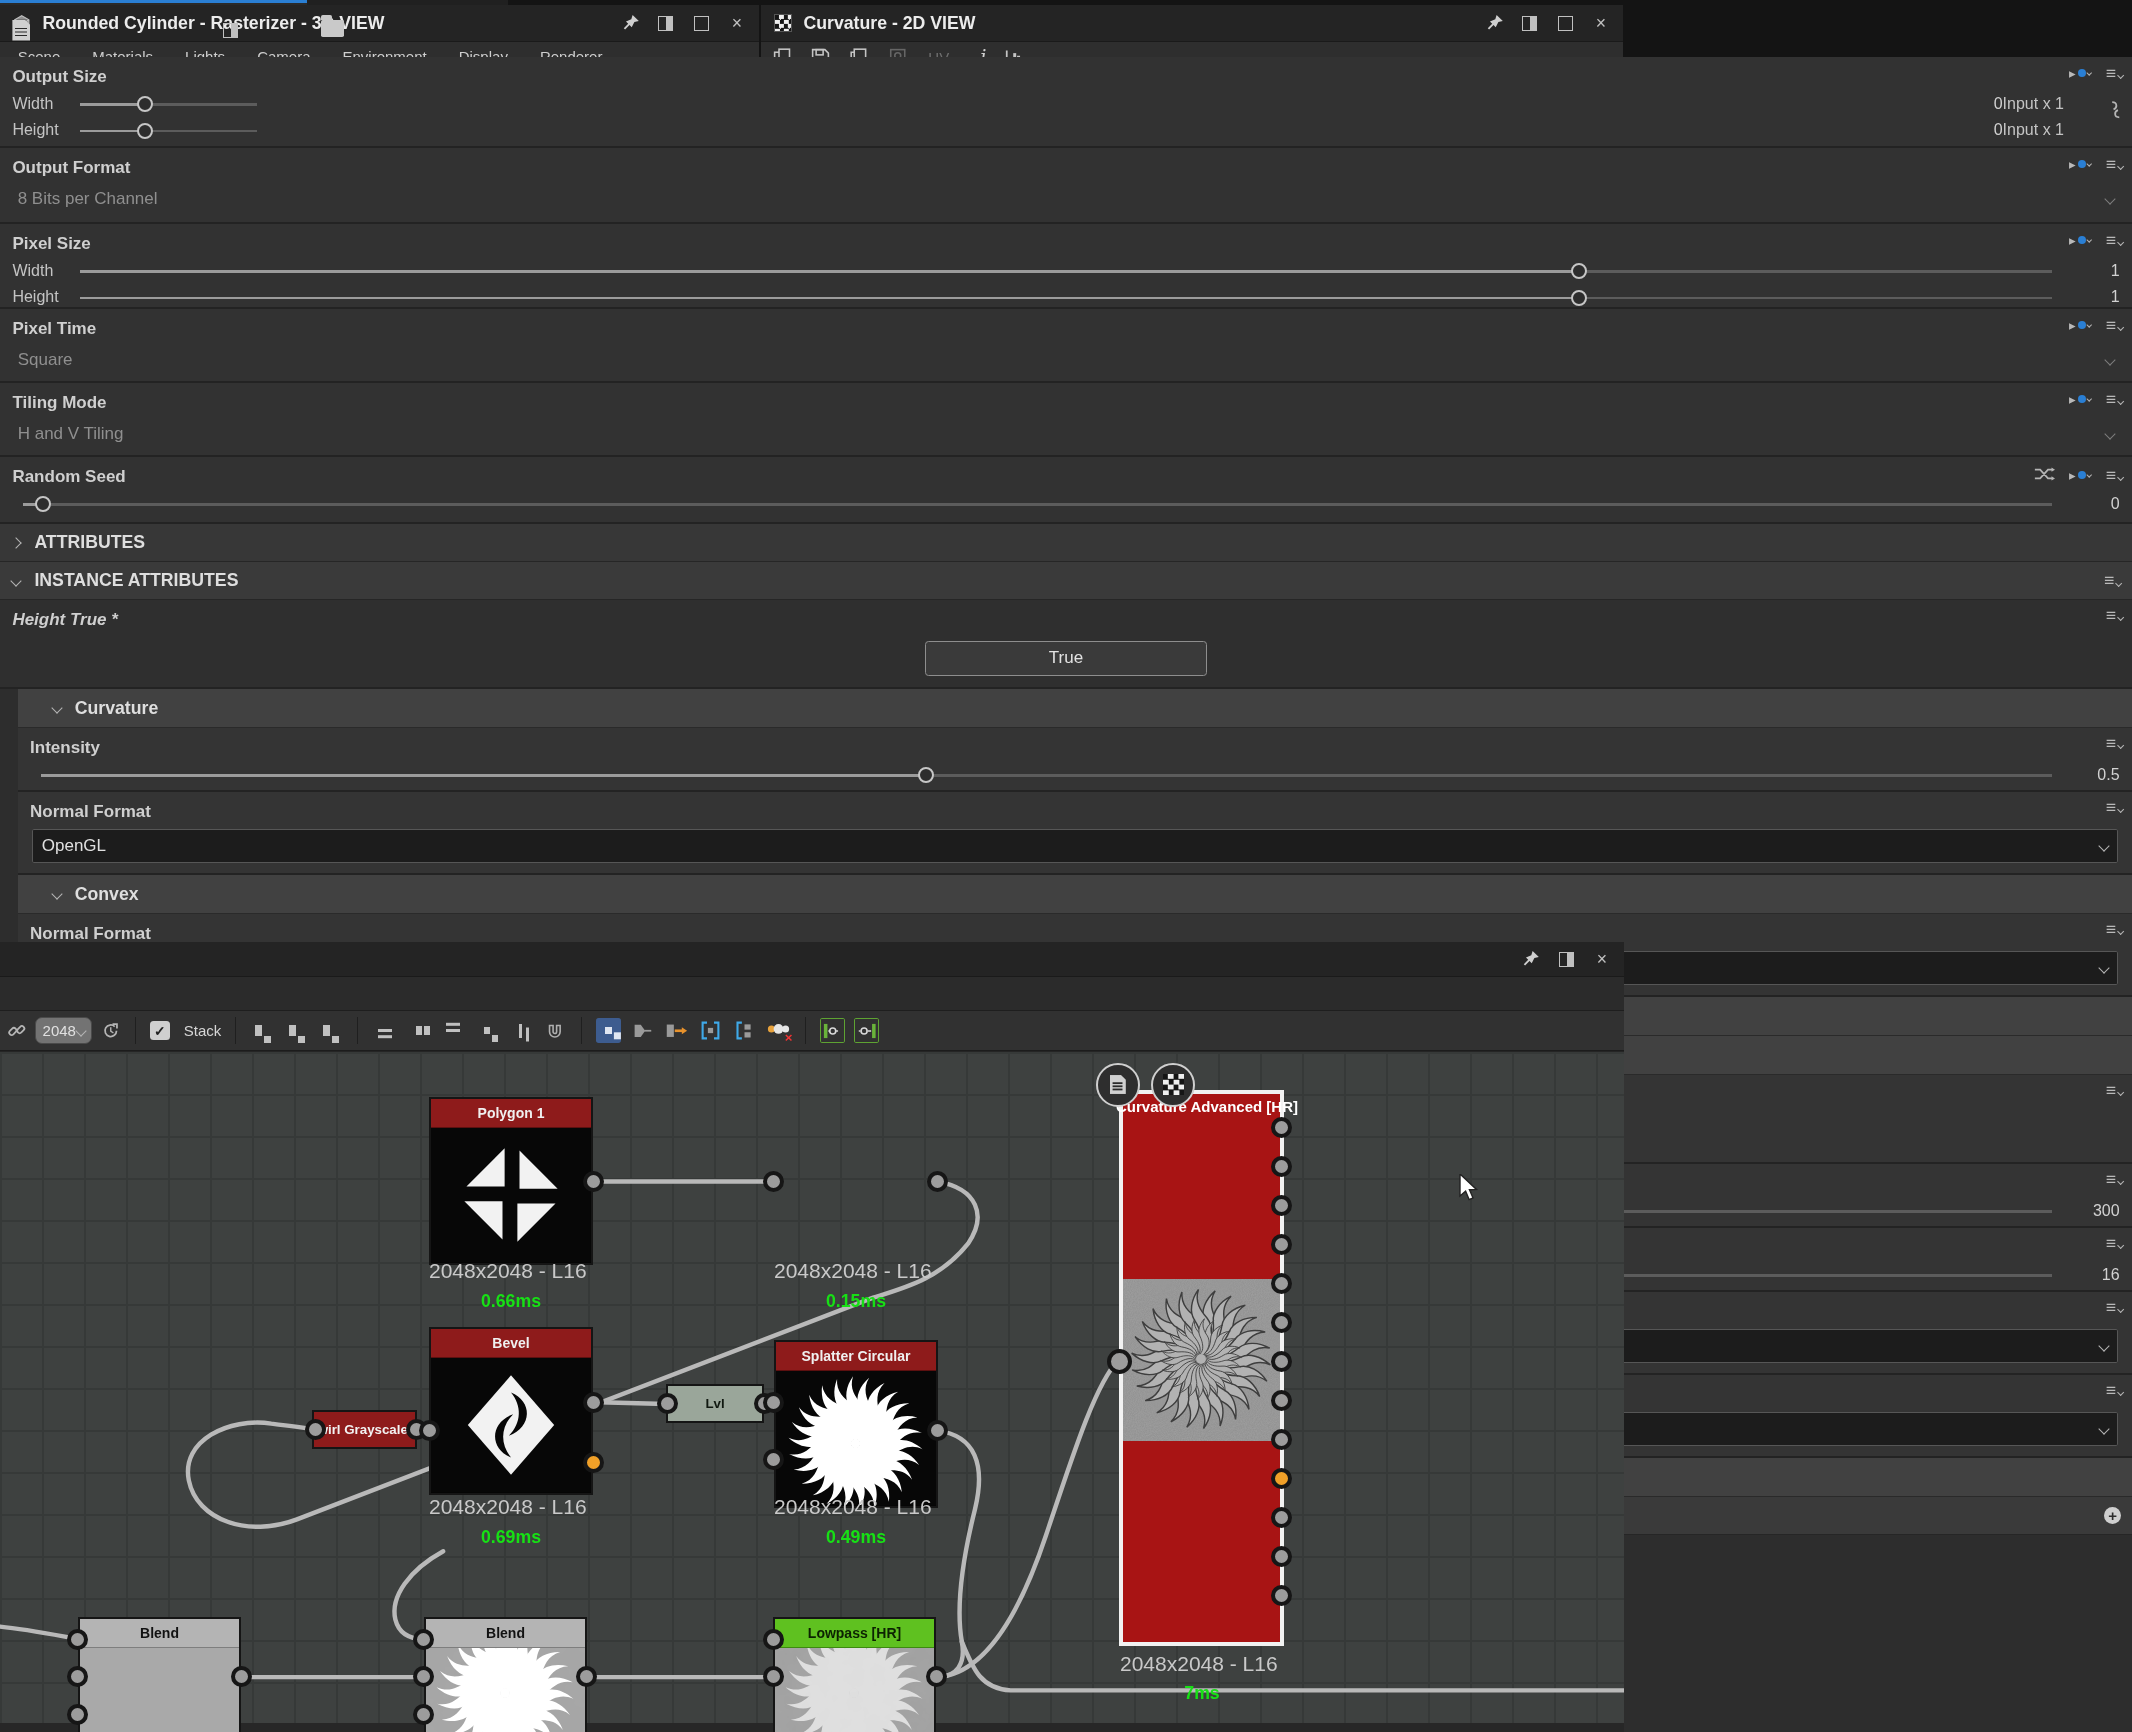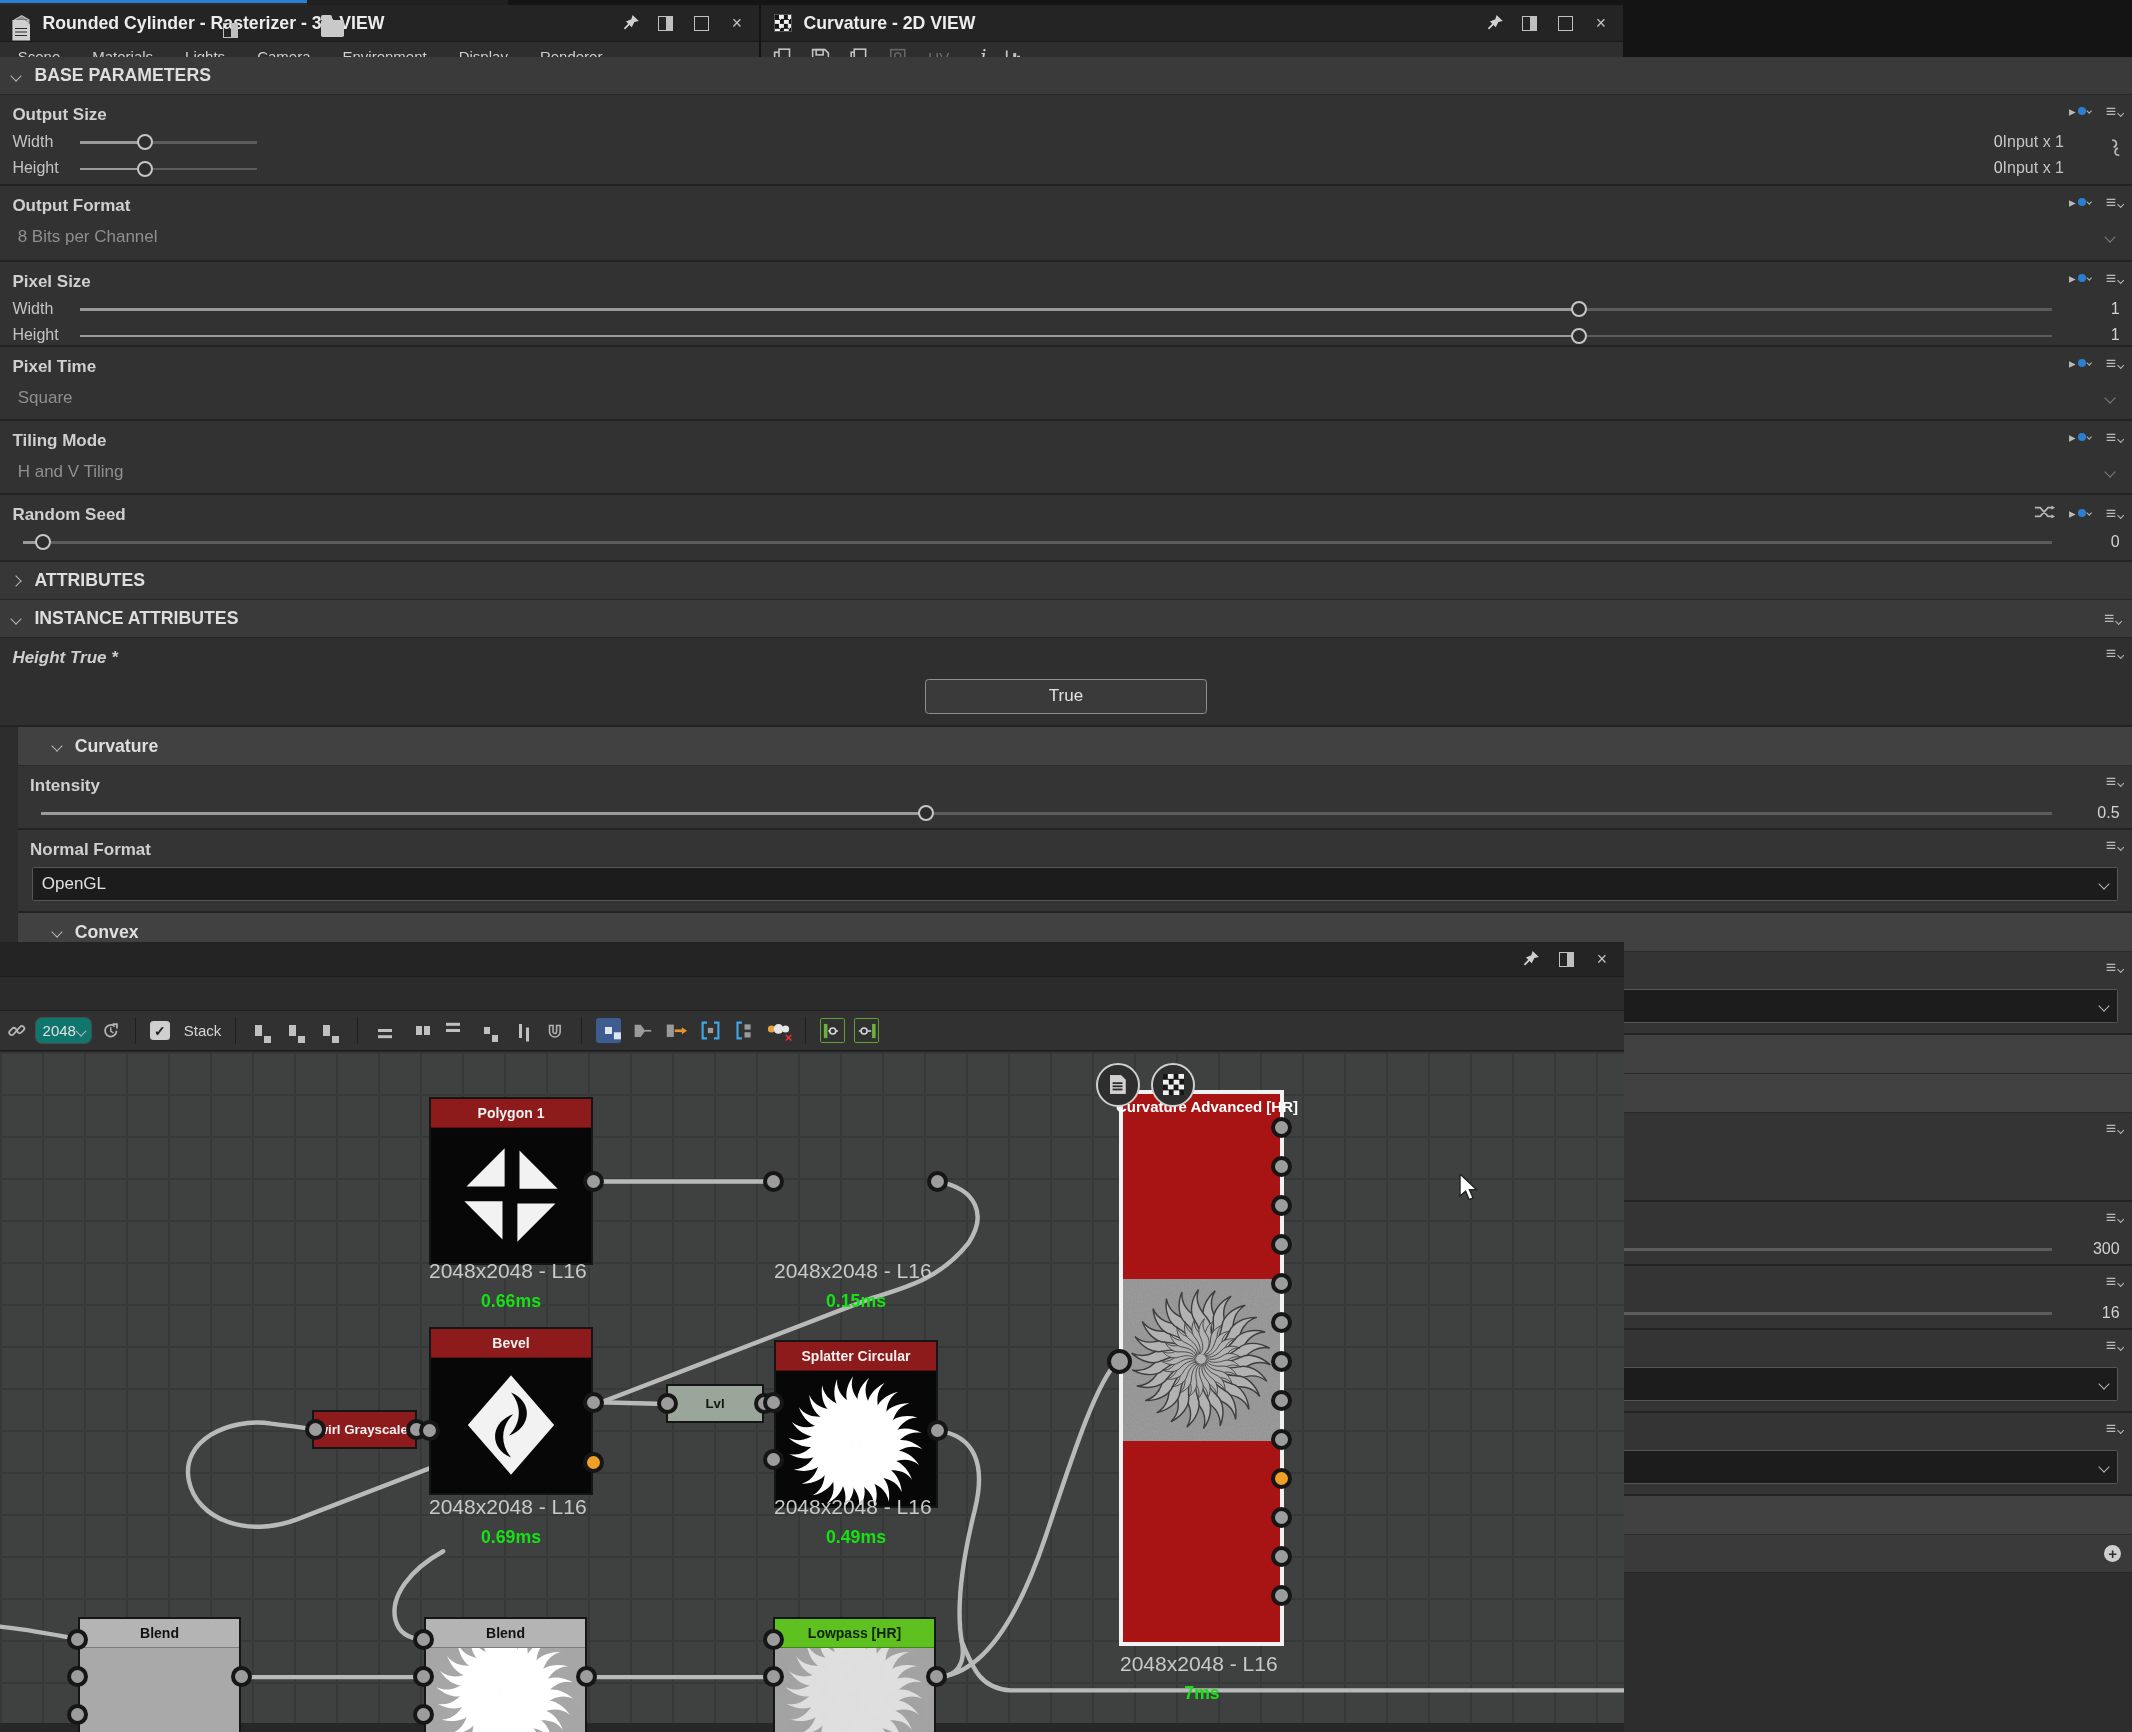--- a/index.html
+++ b/index.html
@@ -99,21 +99,21 @@
   .ddg{display:flex;align-items:center;justify-content:space-between;height:34px;padding:0 5.3px;color:#8f8f8f;font-size:17px}
   .ddb{height:34px;background:#1c1c1c;border:0.9px solid #565656;border-radius:1.8px;display:flex;align-items:center;justify-content:space-between;padding:0 8.9px;font-size:17px;color:#e0e0e0;margin:3.5px 1.8px 5.3px}
   .truebtn{width:282px;height:35px;margin:7px auto 8.9px;background:#3a3a3a;border:0.9px solid #8e8e8e;border-radius:3.5px;display:flex;align-items:center;justify-content:center;font-size:17px;color:#e2e2e2}
   .plusc{width:17.7px;height:17.7px;border-radius:50%;background:#cfcfcf;color:#2d2d2d;font-size:15px;font-weight:bold;display:flex;align-items:center;justify-content:center;margin-left:auto;margin-right:10.6px}
   
   #graph{left:0;top:942px;width:1624px;height:791px;background:#252525}
   .ghead{height:35px;background:#242424;display:flex;align-items:center;border-bottom:0.9px solid #1a1a1a}
   .gstrip{height:34px;background:#2b2b2b;border-bottom:0.9px solid #1e1e1e}
   .gtools{height:40px;background:#313131;display:flex;align-items:center;gap:8.9px;padding:0 7px;border-bottom:0.9px solid #1c1c1c}
   .gsep{width:0.9px;height:26.6px;background:#1f1f1f;margin:0 5.3px}
-  .szsel{width:57px;height:26.6px;background:#0f766e;border:0.9px solid #4a4a4a;border-radius:7px;display:flex;align-items:center;justify-content:space-between;padding:0 6.2px;font-size:15px;color:#e0e0e0}
+  .szsel{width:57px;height:26.6px;background:#737373;border:0.9px solid #4a4a4a;border-radius:7px;display:flex;align-items:center;justify-content:space-between;padding:0 6.2px;font-size:15px;color:#e0e0e0}
   .chk{width:19.5px;height:19.5px;border-radius:3.5px;background:#cfcfcf;color:#222;font-size:14px;font-weight:bold;display:flex;align-items:center;justify-content:center}
   .stlab{font-size:15px;color:#d6d6d6;margin-left:5.3px}
   .tbx{width:25px;height:25px;display:flex;align-items:center;justify-content:center;position:relative}
   .tbx i{background:#c0c0c0;display:inline-block}
   .tbx.blue{background:#3d5c8f;border-radius:2.7px}
   .bar2 i{width:7px;height:10.6px;margin:0 0.9px}
   .bar2 i:nth-child(2){height:7px;align-self:flex-end}
   .tbx .redx{position:absolute;right:-1.8px;bottom:-1.8px;color:#e33;font-weight:bold;font-size:13.3px}
   .tbx.green{border:1.8px solid #5ea332;border-radius:1.8px}
   .gcanvas{position:absolute;left:0;top:110px;right:0;bottom:0;background-color:#3e4140;background-image:linear-gradient(#363938 1.8px,transparent 1.8px),linear-gradient(90deg,#363938 1.8px,transparent 1.8px);background-size:42px 42px;overflow:hidden}
@@ -542,24 +542,20 @@
       </span>
     </div>
     <div class="ltab">
       <span class="foldic"></span>
       <span>Library</span>
       <span class="wb" style="margin-left:12.4px">×</span>
     </div>
   </div>
   <div class="pbody">
 
-    <div class="sechead">
-      <span class="chv"></span>
-      <span>BASE PARAMETERS</span>
-    </div>
 
     <div class="pgroup" style="height:91px">
       <div class="plabel">Output Size</div>
       <div class="rowicos">
           <span class="exp">▸<span class="bdot"></span><span class="chv" style="width:4.4px;height:4.4px"></span></span>
           <span class="mnu">≡<span class="chv"></span></span>
         </div>
       <div class="prow">
           <span class="rlab">Width</span>
         <div class="sl" style="--p:37%;max-width:177px">

